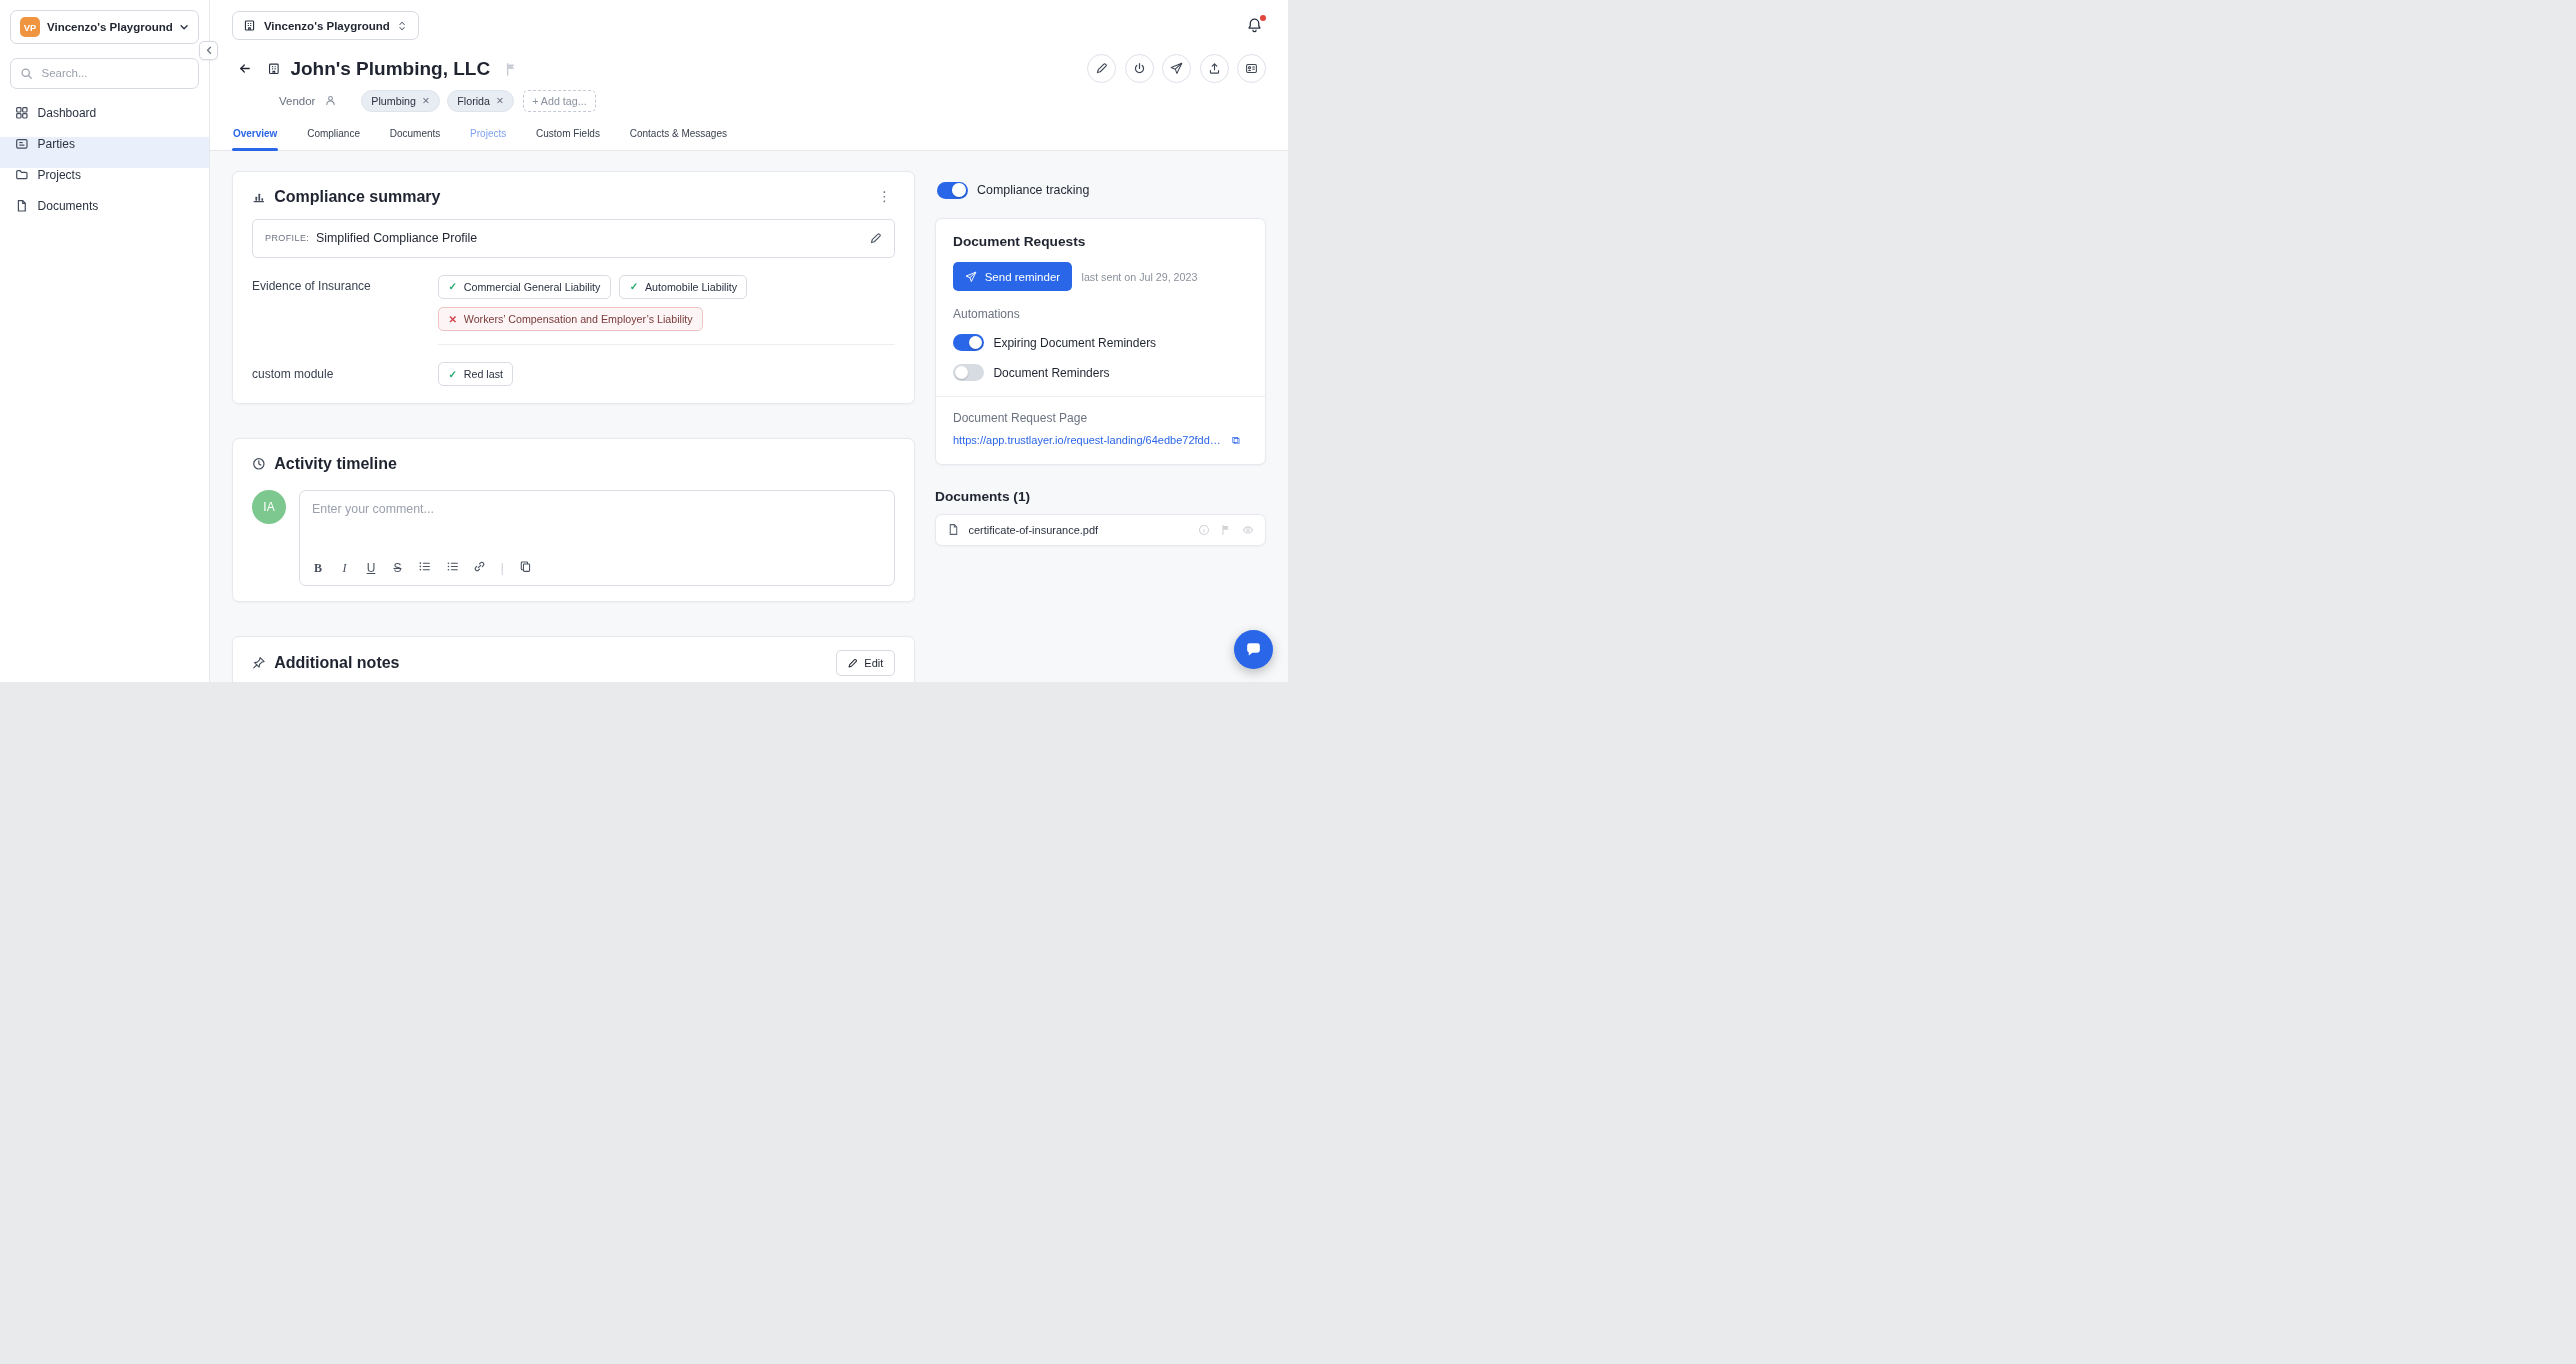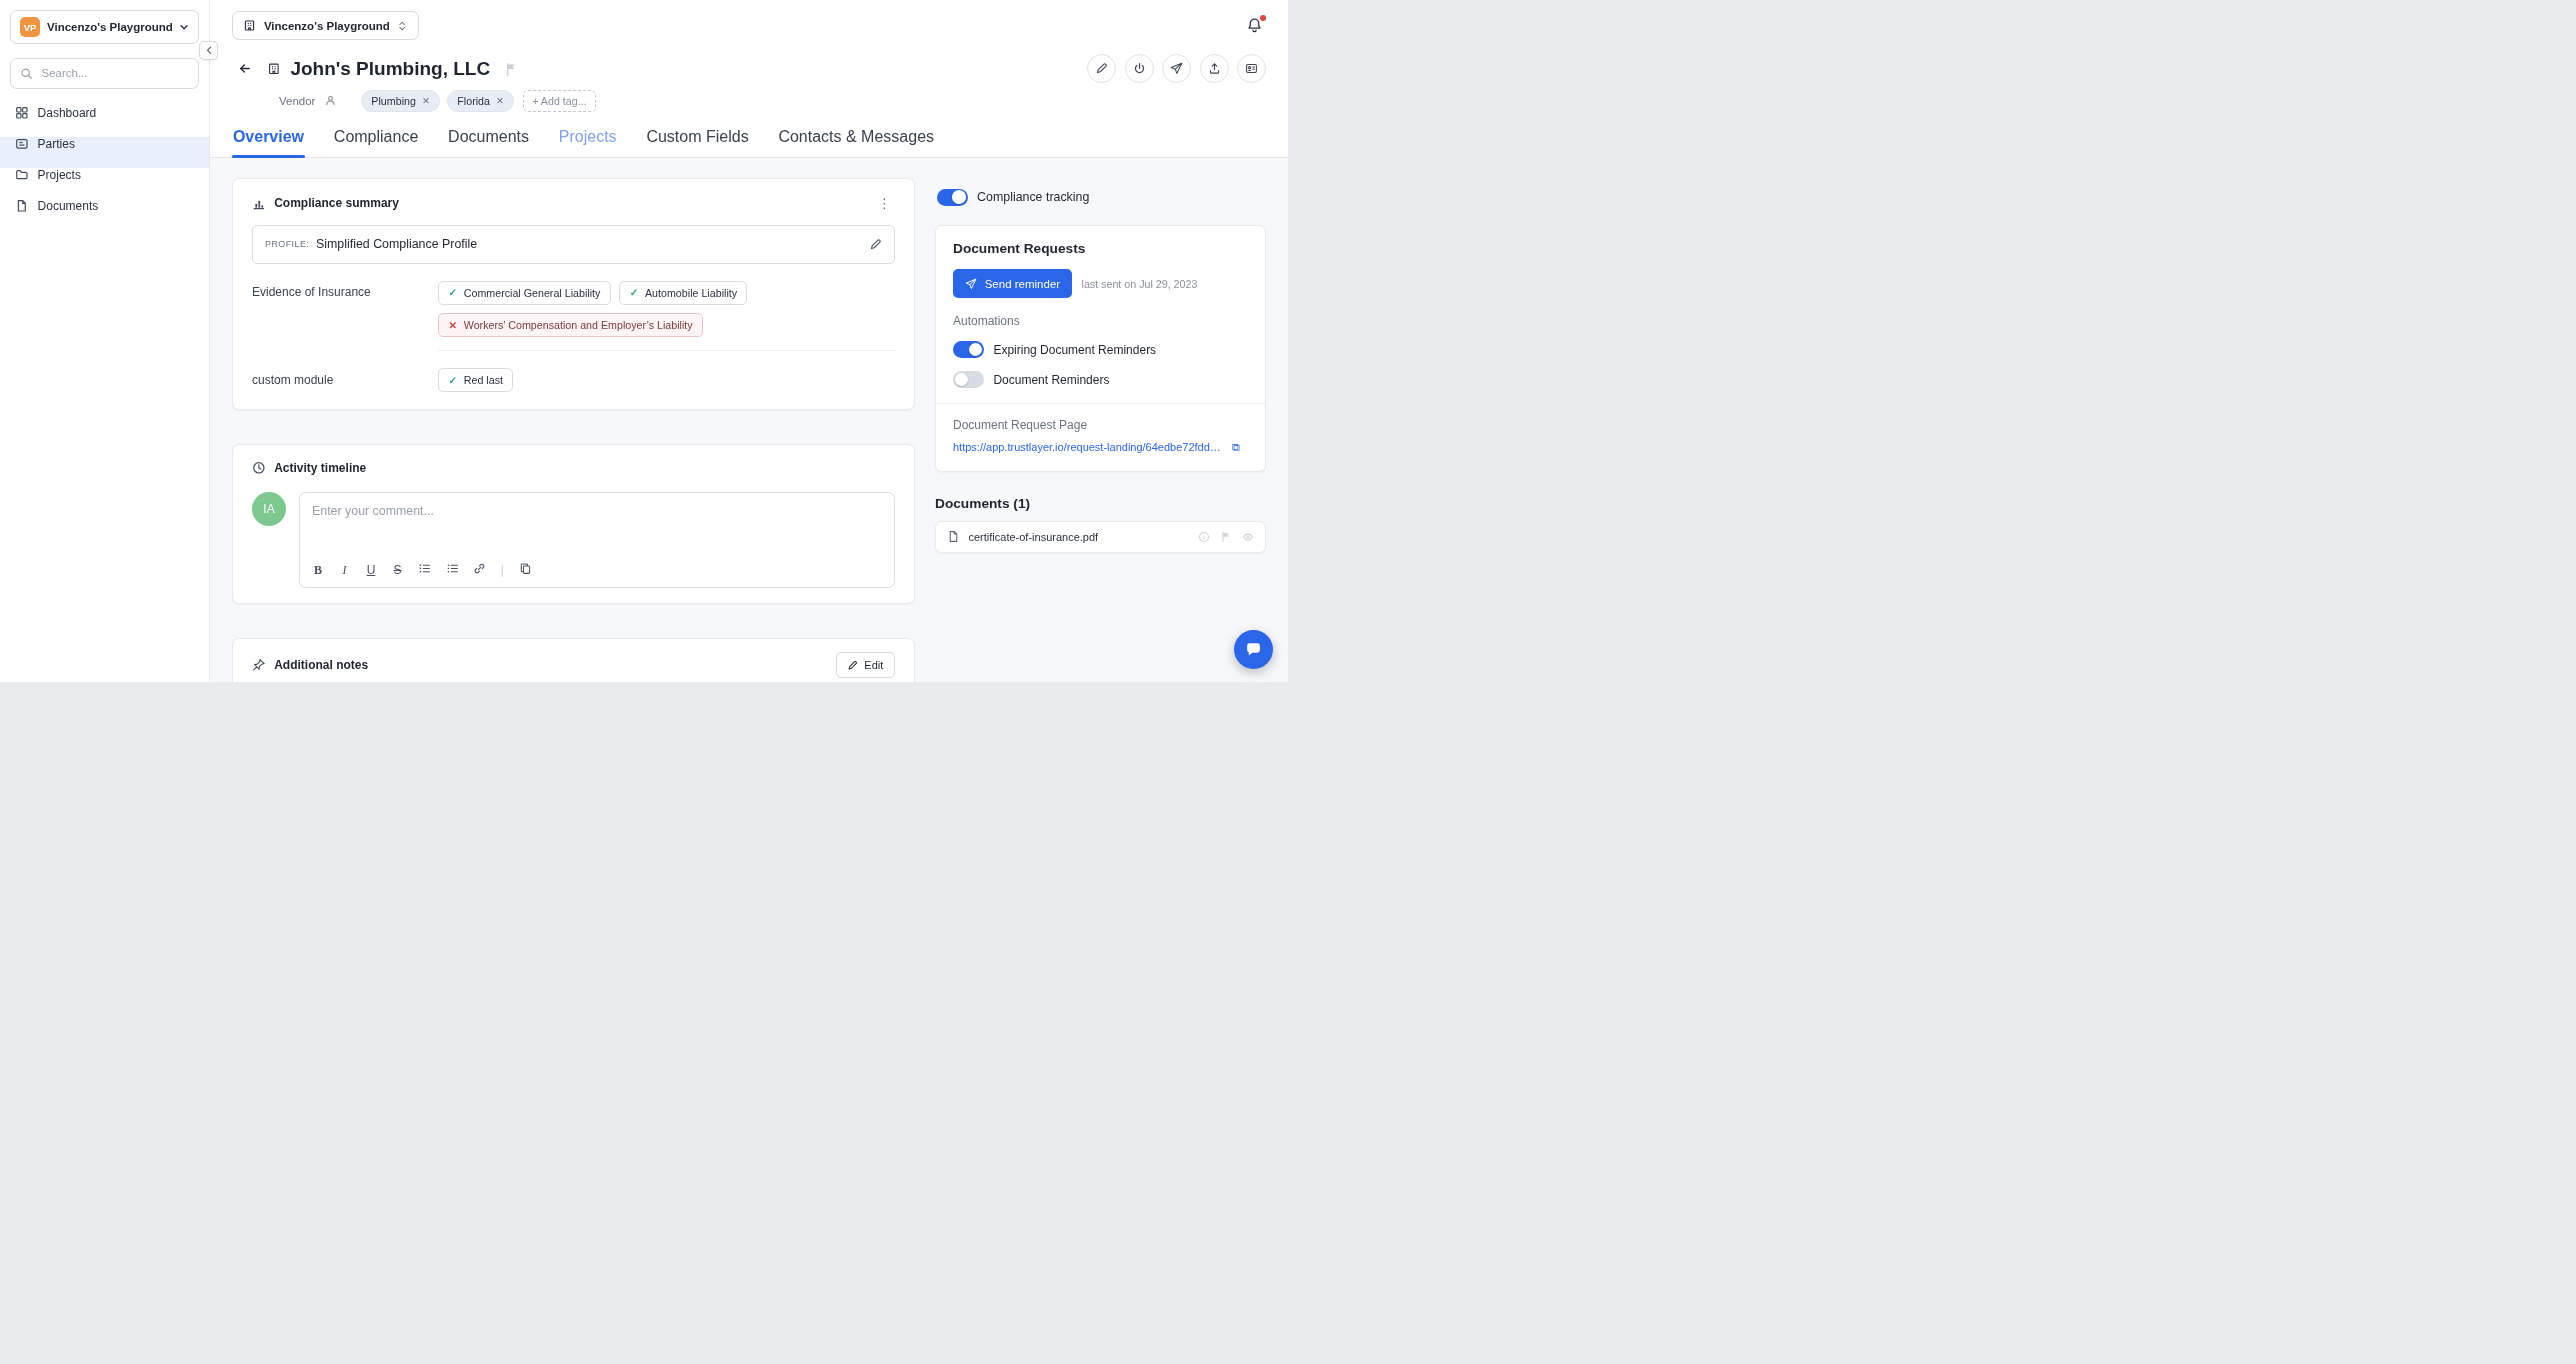--- a/index.html
+++ b/index.html
@@ -35,35 +35,35 @@
   .title-actions { margin-left:auto; display:flex; gap:8.5px; }
   .icon-btn { width:29px; height:29px; border-radius:50%; border:0.9px solid #dde1e8; background:#fff; display:flex; align-items:center; justify-content:center; cursor:pointer; color:#3d4552; padding:0; }
   .meta-row { display:flex; align-items:center; margin:6.8px 0 0 47px; }
   .vendor { color:#6b7280; font-size:11.5px; display:flex; align-items:center; gap:8.5px; }
   .tags { display:flex; align-items:center; gap:6.8px; margin-left:24px; }
   .tag { display:inline-flex; align-items:center; gap:6px; background:#e8ecf3; border:0.9px solid #dfe4ec; border-radius:11px; height:21.4px; padding:0 9.4px; font-size:10.7px; color:#2a3140; }
   .tag-x { color:#6b7280; font-size:9.4px; cursor:pointer; line-height:1; }
   .add-tag { border:0.9px dashed #c3c9d4; border-radius:5.1px; height:21.4px; padding:0 8.5px; font-size:10.7px; color:#8a919c; display:inline-flex; align-items:center; cursor:pointer; background:transparent; margin-left:1.7px; }
   .tabs-bar { border-bottom:0.9px solid #e6e8ec; padding:0 22px; margin-top:13px; }
   .tabs { display:flex; gap:28px; }
-  .tab { font-size:16px; color:#39414e; padding:3.4px 0.9px 11px; cursor:pointer; position:relative; white-space:nowrap; }
+  .tab { font-size:10px; color:#39414e; padding:3.4px 0.9px 11px; cursor:pointer; position:relative; white-space:nowrap; }
   .tab.active { color:#2a66e8; font-weight:600; }
   .tab.active::after { content:""; position:absolute; left:0; right:0; bottom:-0.9px; height:2.6px; background:#2a66e8; border-radius:1.7px; }
   .tab.tinted { color:#7fa2ee; }
 
   
   .content { flex:1; min-height:0; background:#f7f8fa; display:flex; gap:20.5px; padding:20.5px 22px; overflow:hidden; }
   .col-left { flex:1; min-width:0; display:flex; flex-direction:column; }
   .col-right { width:331px; min-width:331px; }
   .card { background:#fff; border:0.9px solid #e7e9ee; border-radius:6.8px; box-shadow:0 0.9px 1.7px rgba(16,24,40,.04); }
 
   
   .cs-card { padding:15.4px 19px 17px; }
   .card-head { display:flex; align-items:center; gap:8.5px; }
-  .card-title { font-size:12px; font-weight:700; margin:0; }
+  .card-title { font-size:16px; font-weight:700; margin:0; }
   .kebab { margin-left:auto; color:#6b7280; font-size:13.7px; cursor:pointer; line-height:1; padding:1.7px 3.4px; }
   .profile-box { margin-top:13px; border:0.9px solid #d9dde4; border-radius:5.1px; height:39px; display:flex; align-items:center; padding:0 12px; gap:6.8px; background:#fff; }
   .profile-label { font-size:9px; color:#6b7280; letter-spacing:0.4px; }
   .profile-value { font-size:12.4px; color:#1f2430; }
   .profile-edit { margin-left:auto; cursor:pointer; display:flex; }
   .cs-row { display:flex; margin-top:17px; }
   .cs-label { width:186px; min-width:186px; font-size:12px; color:#3a4250; padding-top:4.3px; }
   .cs-chips { flex:1; display:flex; flex-wrap:wrap; gap:8.5px; padding-bottom:13px; border-bottom:0.9px solid #eceef2; align-content:flex-start; }
   .cs-row.last .cs-chips { border-bottom:0; padding-bottom:0; }
   .chip { display:inline-flex; align-items:center; gap:6.8px; border:0.9px solid #d8dce3; border-radius:5.1px; height:24px; padding:0 9.4px; font-size:10.7px; background:#fff; color:#2a3140; white-space:nowrap; }

